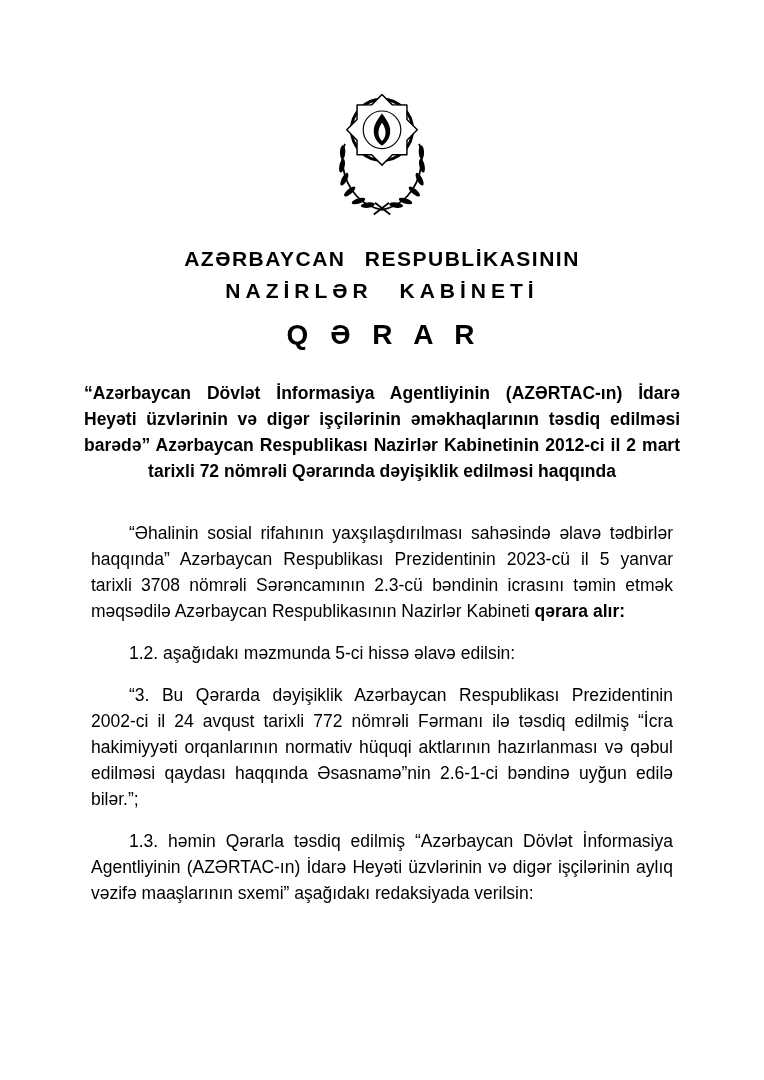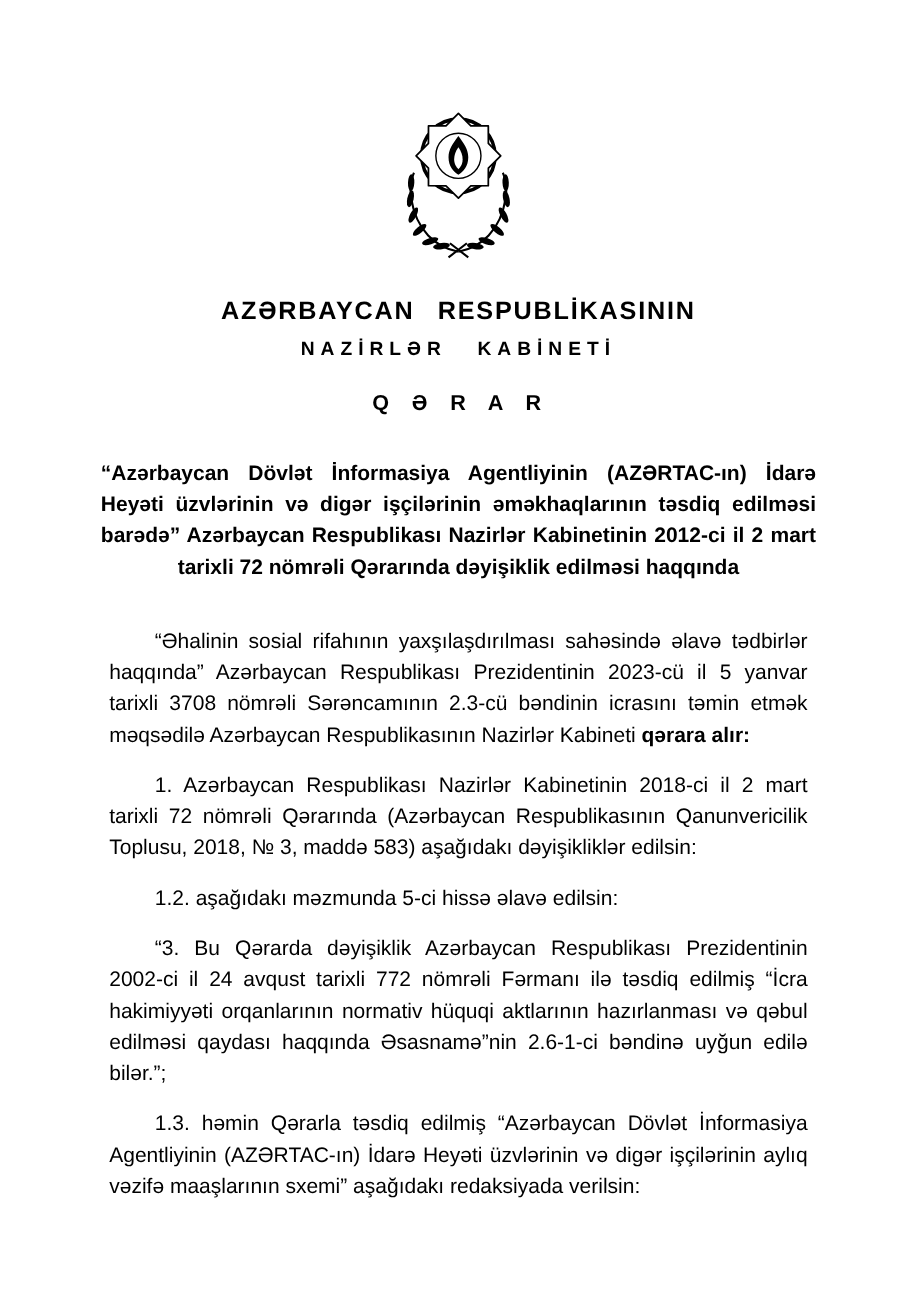--- a/index.html
+++ b/index.html
@@ -17,27 +17,27 @@
   .emblem-wrap { text-align: center; margin: 0 0 22px 0; }
   .emblem-wrap svg { display: inline-block; }
   .org-line1 {
     margin: 0; text-align: center;
     font-size: 21px; font-weight: bold;
     letter-spacing: 1.5px; word-spacing: 12px;
     line-height: 30px;
   }
   .org-line2 {
     margin: 2px 0 0 0; text-align: center;
-    font-size: 16px; font-weight: bold;
+    font-size: 21px; font-weight: bold;
     letter-spacing: 5px; word-spacing: 16px;
     line-height: 30px;
   }
   .doc-type {
     margin: 14px 0 0 0; text-align: center;
-    font-size: 18px; font-weight: bold;
+    font-size: 28px; font-weight: bold;
     letter-spacing: 3px; word-spacing: 8px;
     line-height: 30px;
   }
   .doc-title {
     width: 596px;
     margin: 30px auto 0 auto;
     font-size: 17.5px; font-weight: bold;
     line-height: 26px;
     text-align: justify;
     text-align-last: center;
@@ -87,19 +87,18 @@
   </div>
 
   <h1 class="org-line1">AZƏRBAYCAN RESPUBLİKASININ</h1>
   <h1 class="org-line2">NAZİRLƏR KABİNETİ</h1>
   <h2 class="doc-type">Q Ə R A R</h2>
 
   <p class="doc-title">“Azərbaycan Dövlət İnformasiya Agentliyinin (AZƏRTAC-ın) İdarə Heyəti üzvlərinin və digər işçilərinin əməkhaqlarının təsdiq edilməsi barədə” Azərbaycan Respublikası Nazirlər Kabinetinin 2012-ci il 2 mart tarixli 72 nömrəli Qərarında dəyişiklik edilməsi haqqında</p>
 
   <div class="doc-body">
     <p><span>“Əhalinin sosial rifahının yaxşılaşdırılması sahəsində əlavə tədbirlər haqqında” Azərbaycan Respublikası Prezidentinin 2023-cü il 5 yanvar tarixli 3708 nömrəli Sərəncamının 2.3-cü bəndinin icrasını təmin etmək məqsədilə Azərbaycan Respublikasının Nazirlər Kabineti </span><b>qərara alır:</b></p>
-    <p><span>1. Azərbaycan Respublikası Nazirlər Kabinetinin 2018-ci il 2 mart tarixli 72 nömrəli Qərarında (Azərbaycan Respublikasının Qanunvericilik Toplusu, 2018, № 3, maddə 583) aşağıdakı dəyişikliklər edilsin:</span></p>
     <p><span>1.2. aşağıdakı məzmunda 5-ci hissə əlavə edilsin:</span></p>
     <p><span>“3. Bu Qərarda dəyişiklik Azərbaycan Respublikası Prezidentinin 2002-ci il 24 avqust tarixli 772 nömrəli Fərmanı ilə təsdiq edilmiş “İcra hakimiyyəti orqanlarının normativ hüquqi aktlarının hazırlanması və qəbul edilməsi qaydası haqqında Əsasnamə”nin 2.6-1-ci bəndinə uyğun edilə bilər.”;</span></p>
     <p><span>1.3. həmin Qərarla təsdiq edilmiş “Azərbaycan Dövlət İnformasiya Agentliyinin (AZƏRTAC-ın) İdarə Heyəti üzvlərinin və digər işçilərinin aylıq vəzifə maaşlarının sxemi” aşağıdakı redaksiyada verilsin:</span></p>
   </div>
 
 </div>
 
 </body></html>

